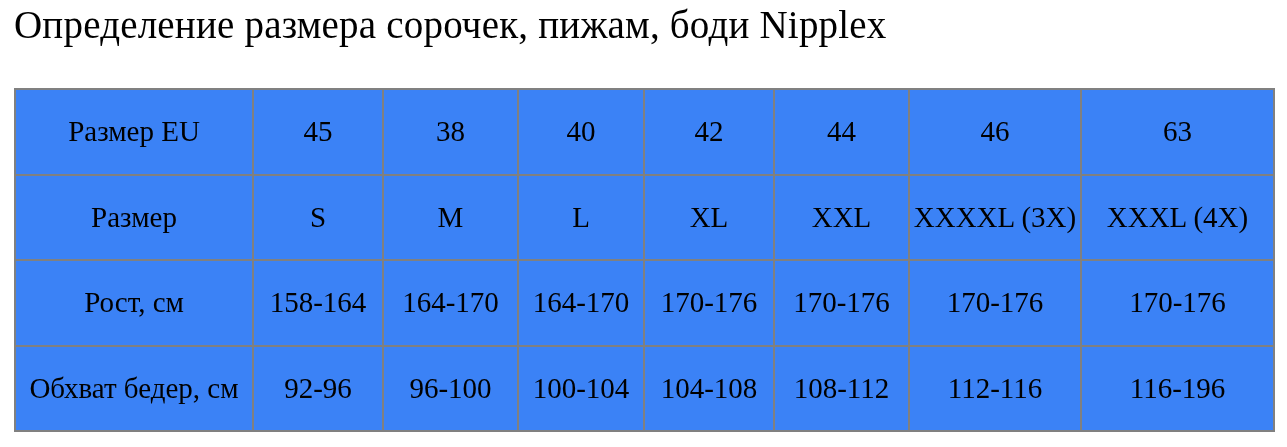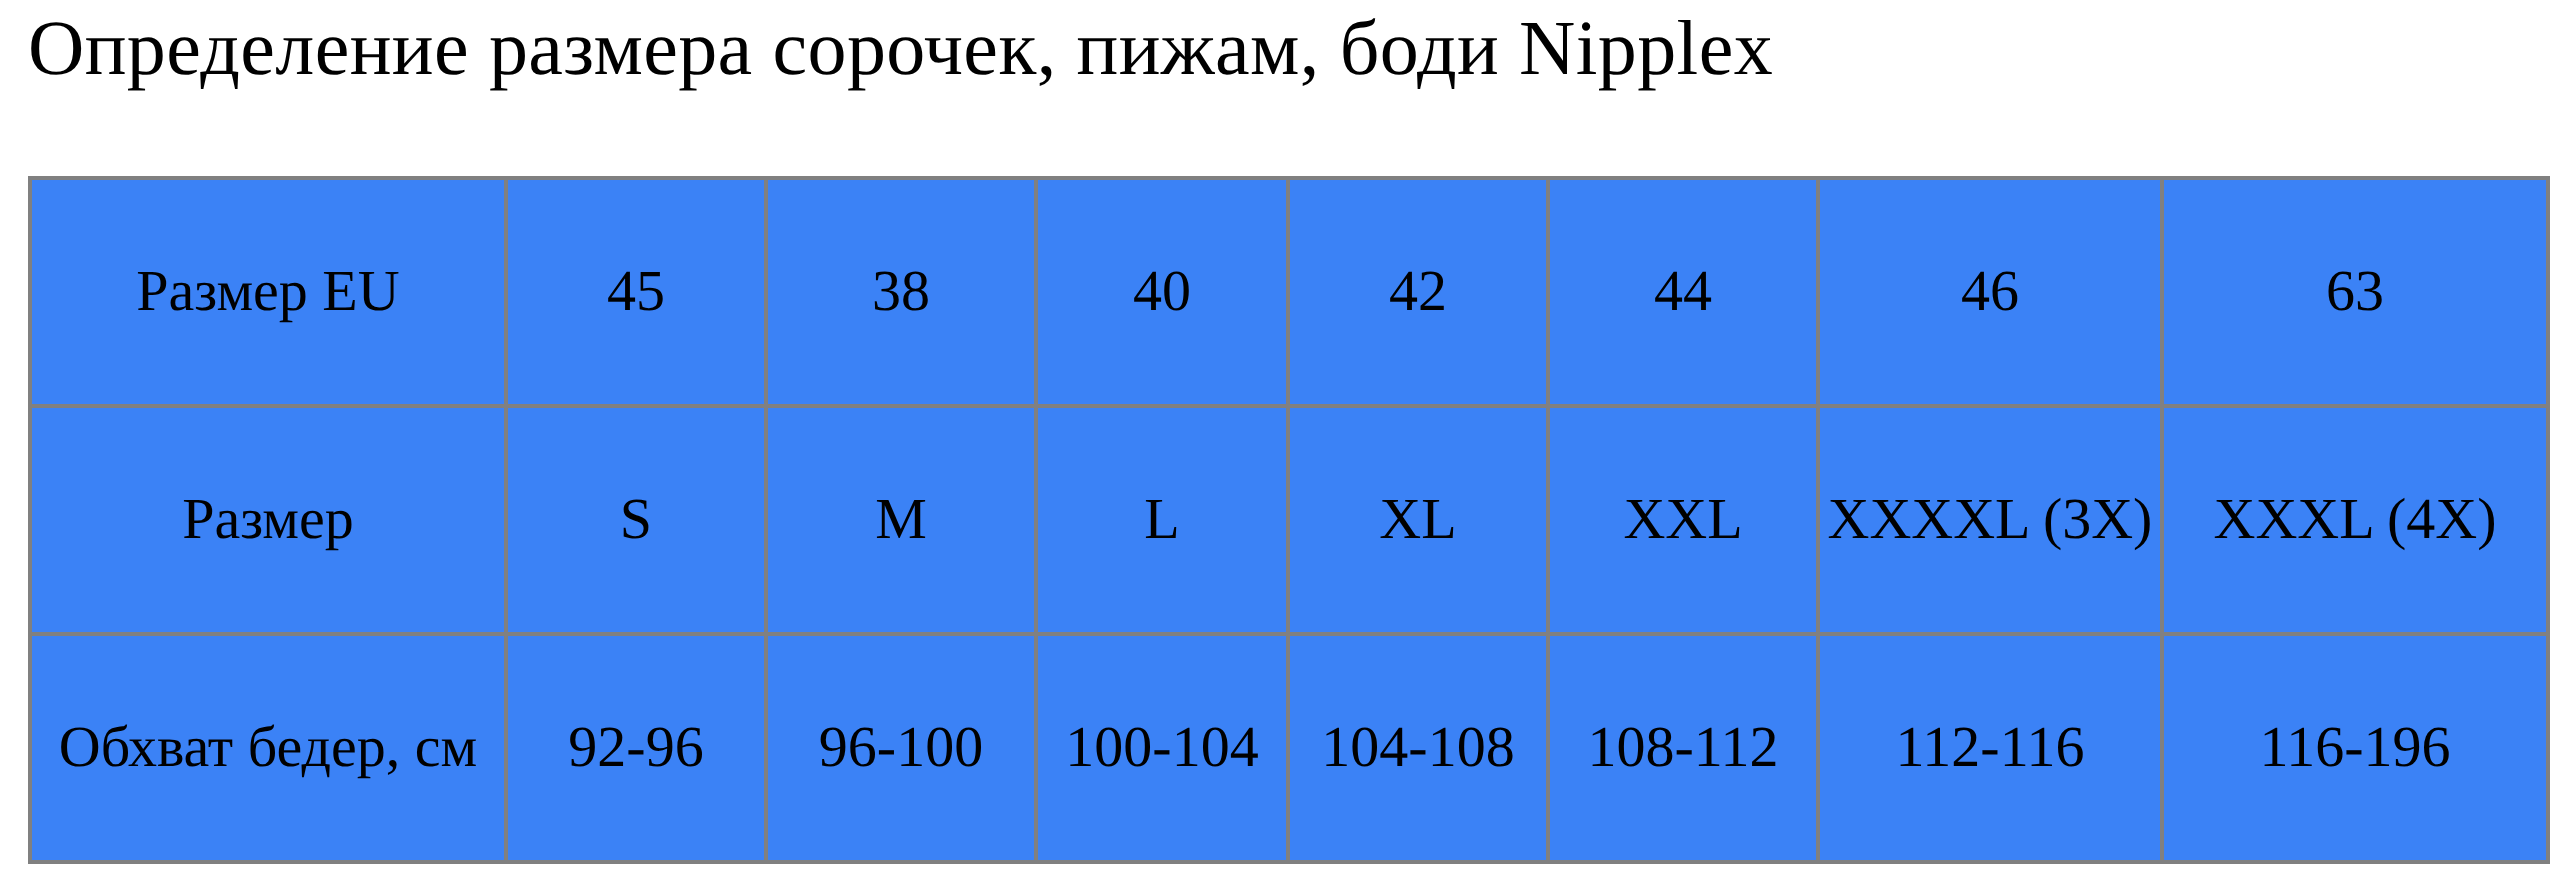--- a/index.html
+++ b/index.html
@@ -92,20 +92,30 @@
         <td>Размер</td>
         <td>S</td>
         <td>M</td>
         <td>L</td>
         <td>XL</td>
         <td>XXL</td>
         <td>XXXXL (3X)</td>
         <td>XXXL (4X)</td>
       </tr>
 
+      <tr>
+        <td>Рост, см</td>
+        <td>158-164</td>
+        <td>164-170</td>
+        <td>164-170</td>
+        <td>170-176</td>
+        <td>170-176</td>
+        <td>170-176</td>
+        <td>170-176</td>
+      </tr>
 
 
       <tr>
         <td>Обхват бедер, см</td>
         <td>92-96</td>
         <td>96-100</td>
         <td>100-104</td>
         <td>104-108</td>
         <td>108-112</td>
         <td>112-116</td>

